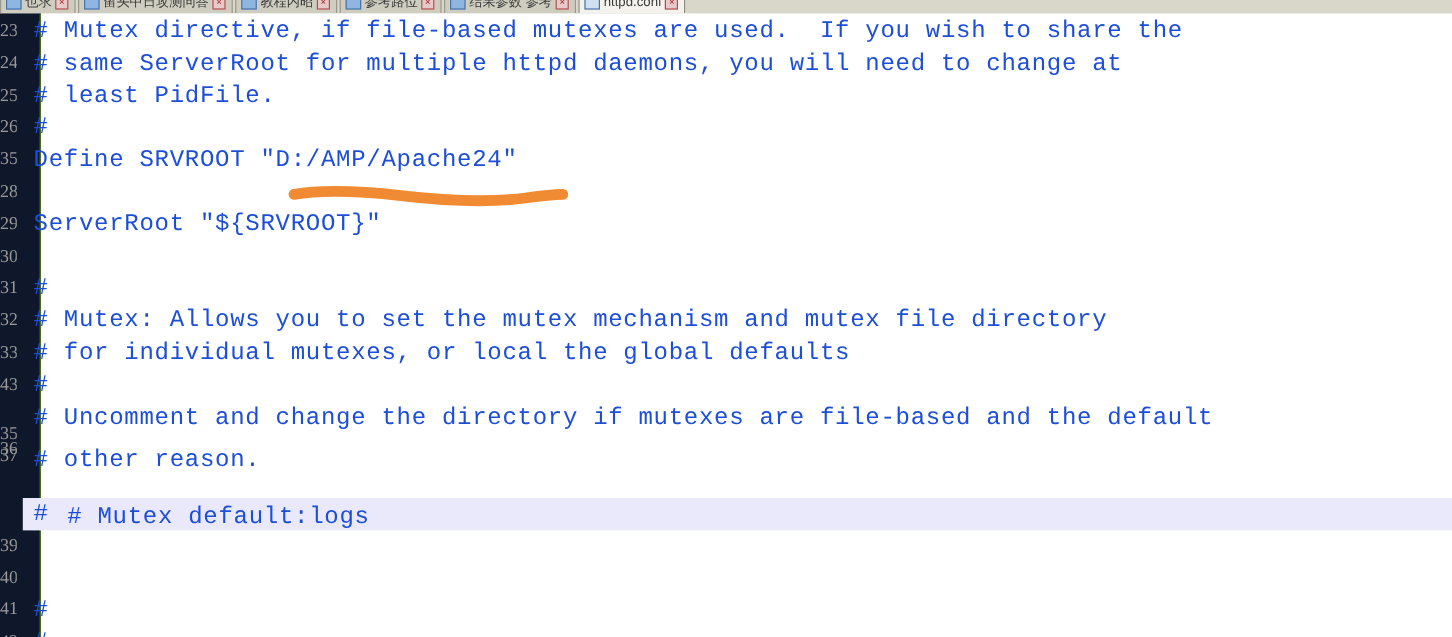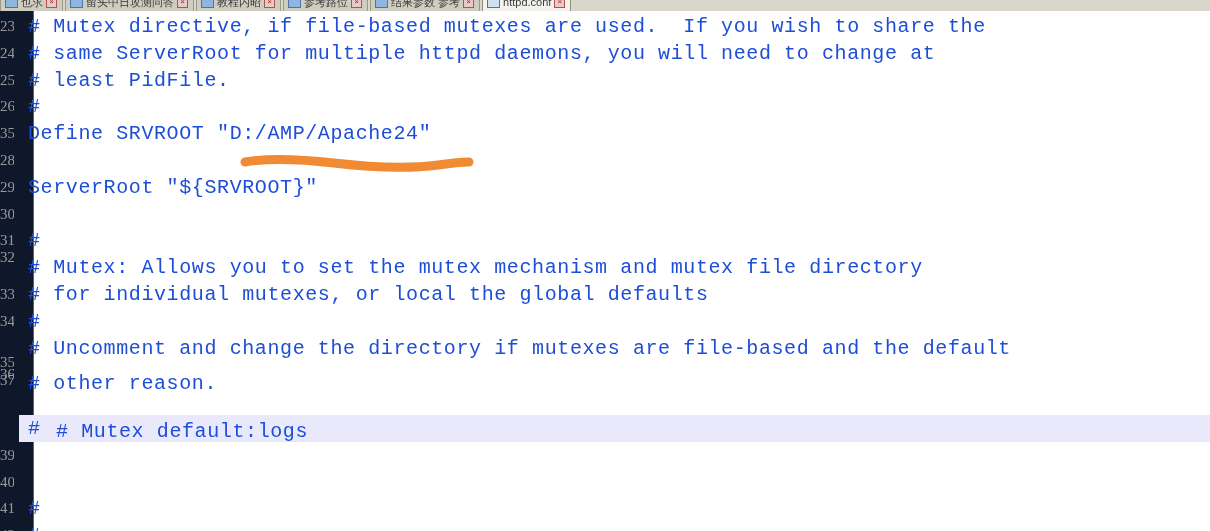--- a/index.html
+++ b/index.html
@@ -188,23 +188,23 @@
   <div id="gutter">
       <div class="gnum" style="top: 2px;">23</div>
       <div class="gnum" style="top: 28.8px;">24</div>
       <div class="gnum" style="top: 55.6px;">25</div>
       <div class="gnum" style="top: 82.4px;">26</div>
       <div class="gnum" style="top: 109.2px;">35</div>
       <div class="gnum" style="top: 136px;">28</div>
       <div class="gnum" style="top: 162.8px;">29</div>
       <div class="gnum" style="top: 189.6px;">30</div>
       <div class="gnum" style="top: 216.4px;">31</div>
-      <div class="gnum" style="top: 233px;">32</div>
+      <div class="gnum" style="top: 243px;">32</div>
       <div class="gnum" style="top: 270px;">33</div>
-      <div class="gnum" style="top: 296.8px;">34</div>
+      <div class="gnum" style="top: 296.8px;">43</div>
       <div class="gnum" style="top: 338px;">35</div>
       <div class="gnum" style="top: 350.4px;">36</div>
       <div class="gnum" style="top: 356px;">37</div>
       <div class="gnum" style="top: 404px; padding-left: 28px;">38</div>
       <div class="gnum" style="top: 430.8px;">39</div>
       <div class="gnum" style="top: 457.6px;">40</div>
       <div class="gnum" style="top: 484.4px;">41</div>
       <div class="gnum" style="top: 511.2px;">42</div>
     </div>
   <div id="code">

